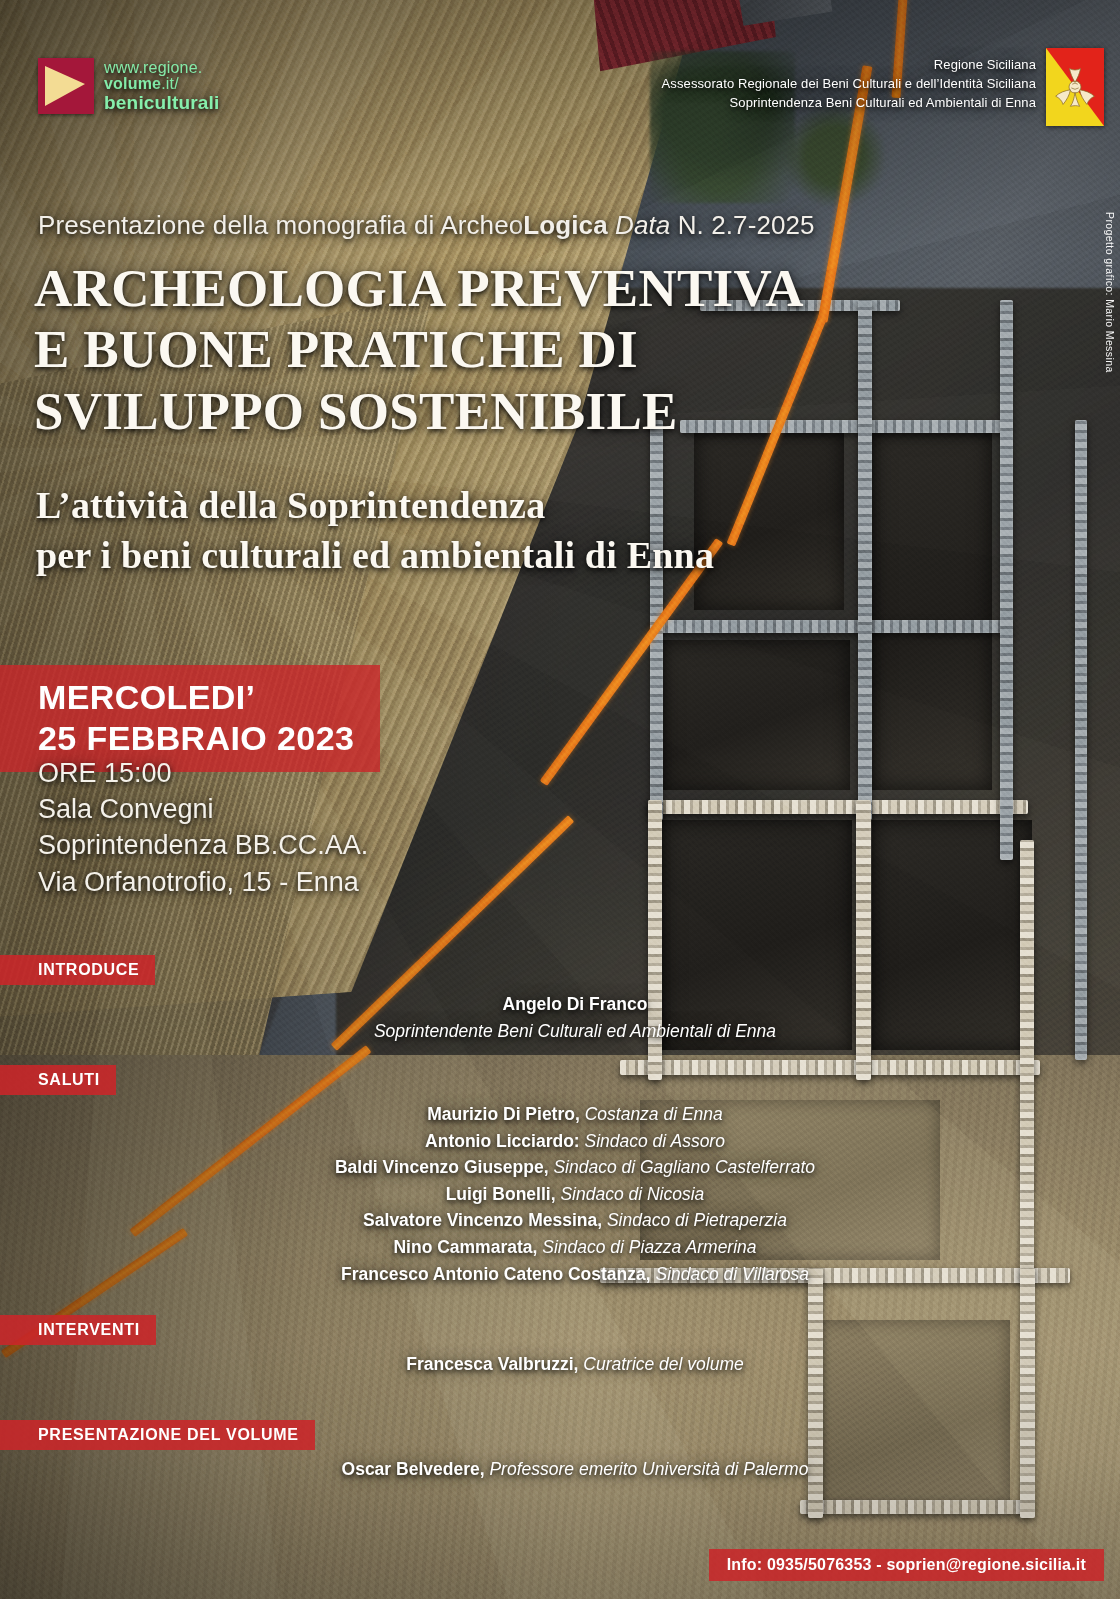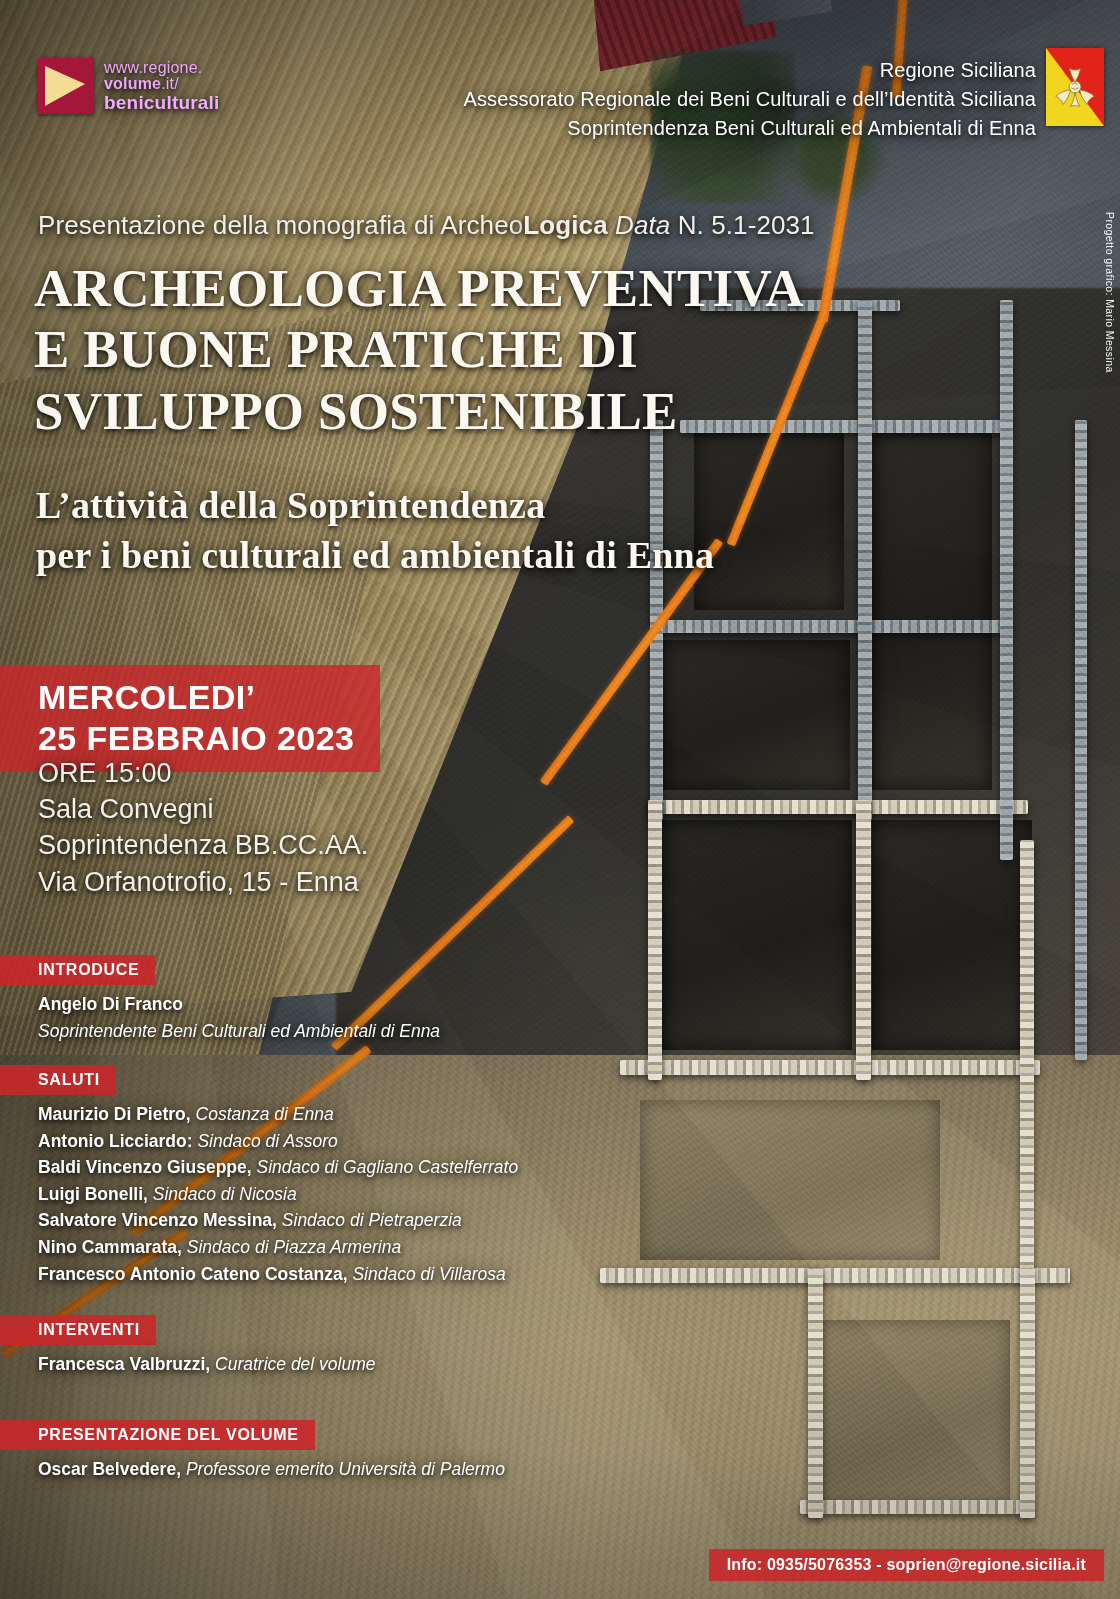--- a/index.html
+++ b/index.html
@@ -154,29 +154,29 @@
   
   .content{position:absolute;inset:0;}
   .txtshadow{text-shadow:0 2px 5px rgba(0,0,0,.85), 0 0 16px rgba(0,0,0,.55);}
 
   
   .logo-left{position:absolute;left:38px;top:58px;display:flex;align-items:center;gap:10px;}
   .logo-mark{width:56px;height:56px;background:#a4173a;position:relative;flex:none;
              box-shadow:0 1px 4px rgba(0,0,0,.6);}
   .logo-mark .tri{position:absolute;left:7px;top:8px;width:0;height:0;
         border-top:18px solid transparent;border-bottom:22px solid transparent;border-left:40px solid #f3dc94;}
-  .logo-wordmark{line-height:1.04;color:#f0abfc;font-size:16px;letter-spacing:.2px;}
+  .logo-wordmark{line-height:1.04;color:#86efac;font-size:16px;letter-spacing:.2px;}
   .logo-wordmark .l1{font-weight:400;opacity:.96;}
   .logo-wordmark .l2{font-weight:700;}
   .logo-wordmark .l2 .thin{font-weight:400;}
   .logo-wordmark .l3{font-weight:700;font-size:19px;}
 
   
   .header-right{position:absolute;right:84px;top:56px;text-align:right;color:#fff;
-      font-size:20px;line-height:1.45;letter-spacing:.1px;}
+      font-size:13px;line-height:1.45;letter-spacing:.1px;}
   .sicilia-flag{position:absolute;right:16px;top:48px;width:58px;height:78px;overflow:hidden;
       box-shadow:0 1px 5px rgba(0,0,0,.6);}
   .sicilia-flag .half-y{position:absolute;inset:0;background:#f2d61d;}
   .sicilia-flag .half-r{position:absolute;inset:0;background:#e2231a;
       clip-path:polygon(0 0,100% 0,100% 100%);}
   .sicilia-flag .trin{position:absolute;left:50%;top:50%;transform:translate(-50%,-50%);
       width:46px;height:46px;}
 
   .credit{position:absolute;right:4px;top:212px;color:#fff;font-size:10.5px;
       writing-mode:vertical-rl;letter-spacing:.4px;opacity:.95;}
@@ -205,21 +205,21 @@
   .venue{position:absolute;left:38px;top:755px;color:#f4f1ea;font-size:27px;line-height:1.34;}
   .venue div{white-space:nowrap;}
 
   
   .sect{position:absolute;left:0;width:100%;}
   .sect .tag{display:inline-block;background:rgba(203,37,41,.88);color:#fff;
       font-weight:700;font-size:16px;letter-spacing:.7px;padding:6px 16px 6px 38px;
       margin-left:-0px;}
   .tagwrap{margin-left:-30px;}
   .tagwrap .tag{padding-left:68px;}
-  .sect ul{list-style:none;margin:6px 0 0 0;padding:0 8px 0 38px;}
+  .sect ul{list-style:none;margin:6px 0 0 0;padding:0 8px 0 38px;text-align:center;}
   .sect li{color:#fff;font-size:17.5px;line-height:1.52;white-space:nowrap;}
   .sect li b{font-weight:700;}
   .sect li i{font-style:italic;font-weight:400;}
 
   
   .info{position:absolute;right:16px;bottom:18px;background:rgba(203,37,41,.86);
       color:#fff;font-weight:700;font-size:16px;letter-spacing:.2px;padding:7px 18px;}
 </style>
 </head>
 <body>
@@ -308,21 +308,21 @@
         </g>
         <g fill="none" stroke="#7d5f22" stroke-width="1.4">
           <path d="M44 44 q6 -5 12 0"></path>
           <path d="M42 52 q8 6 16 0"></path>
         </g>
       </svg>
     </div>
 
     <div class="credit">Progetto grafico: Mario Messina</div>
 
-    <div class="eyebrow txtshadow"><span>Presentazione della monografia di Archeo</span><b>Logica</b><i> Data</i><span> N. 5.1-2031</span></div>
+    <div class="eyebrow txtshadow"><span>Presentazione della monografia di Archeo</span><b>Logica</b><i> Data</i><span> N. 2.7-2025</span></div>
 
     <div class="title txtshadow">
       <div>ARCHEOLOGIA PREVENTIVA</div>
       <div>E BUONE PRATICHE DI</div>
       <div>SVILUPPO SOSTENIBILE</div>
     </div>
 
     <div class="subtitle txtshadow">
       <div>L’attività della Soprintendenza</div>
       <div>per i beni culturali ed ambientali di Enna</div>

